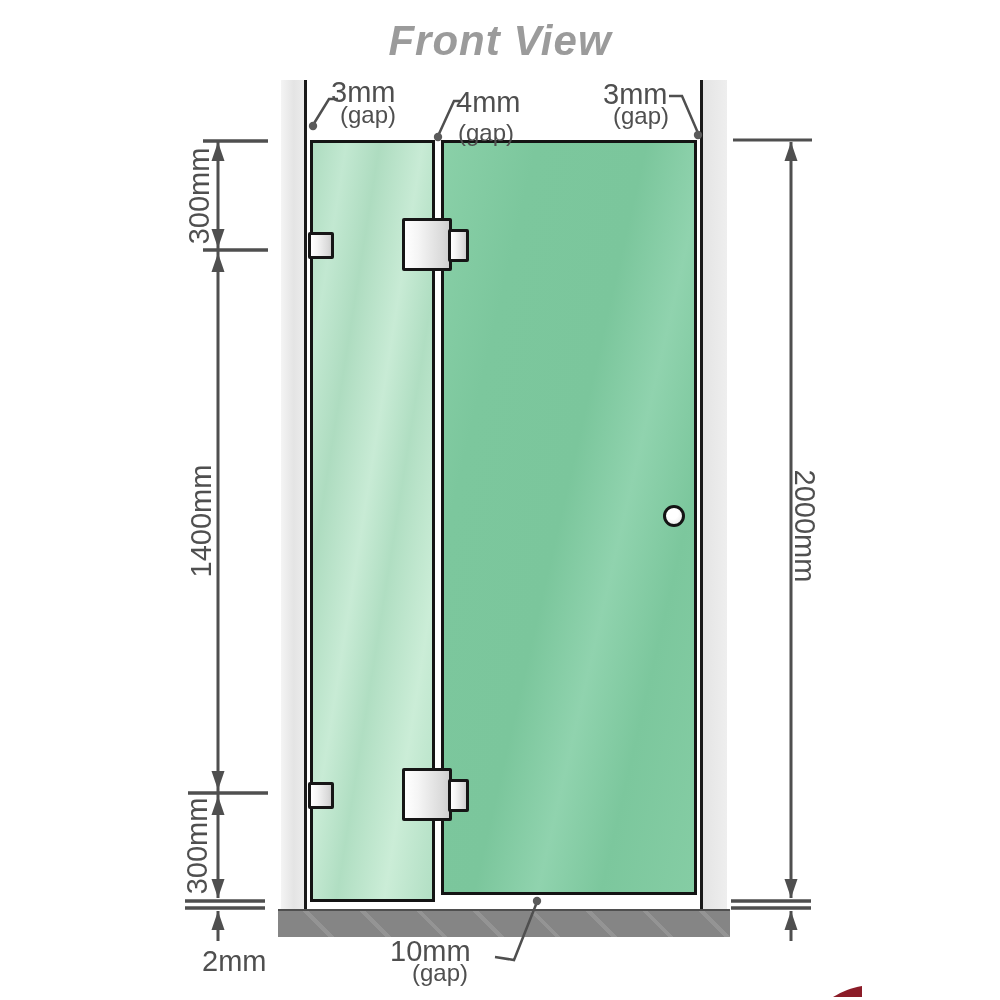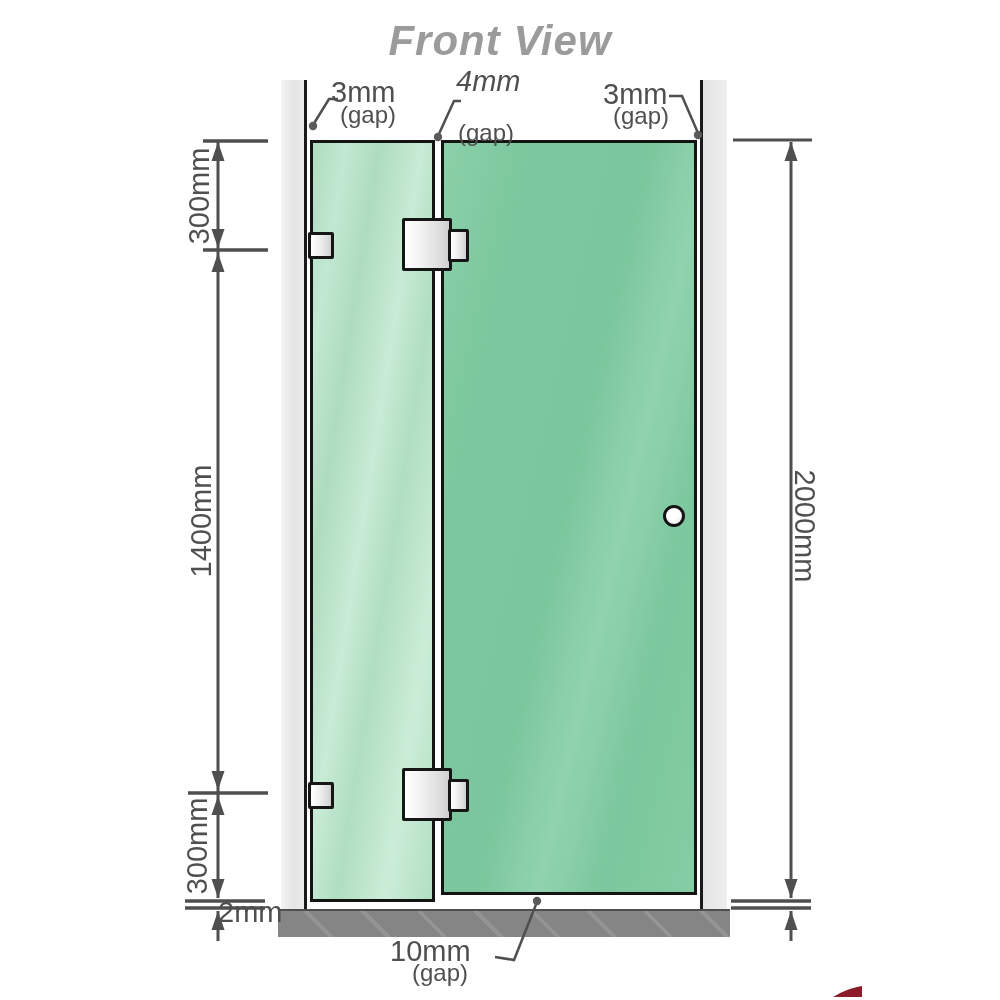--- a/index.html
+++ b/index.html
@@ -121,27 +121,27 @@
       <circle cx="313" cy="126" r="4.2"></circle>
       <circle cx="438" cy="137" r="4.2"></circle>
       <circle cx="698" cy="135" r="4.2"></circle>
       <circle cx="537" cy="901" r="4.2"></circle>
     </g>
     <path d="M833,997 C843,991 851,988 862,986 L862,997 Z" fill="#8b1c28"></path>
   </svg>
 
   <div class="abs dim" style="left:331px;top:78px;">3mm</div>
   <div class="abs qual" style="left:340px;top:103px;">(gap)</div>
-  <div class="abs dim" style="left:456px;top:67px;font-style:italic;">4mm</div>
+  <div class="abs dim" style="left:456px;top:88px;">4mm</div>
   <div class="abs qual" style="left:458px;top:121px;">(gap)</div>
   <div class="abs dim" style="left:603px;top:80px;">3mm</div>
   <div class="abs qual" style="left:613px;top:104px;">(gap)</div>
 
   <div class="abs dim vlabel" style="left:199px;top:196px;">300mm</div>
   <div class="abs dim vlabel" style="left:201px;top:521px;">1400mm</div>
   <div class="abs dim vlabel" style="left:197px;top:846px;">300mm</div>
   <div class="abs dim vlabel-r" style="left:804px;top:526px;">2000mm</div>
 
-  <div class="abs dim" style="left:202px;top:898px;margin-left:16px;">2mm</div>
+  <div class="abs dim" style="left:202px;top:947px;">2mm</div>
   <div class="abs dim" style="left:390px;top:937px;">10mm</div>
   <div class="abs qual" style="left:412px;top:961px;">(gap)</div>
 
 </div>
 
 </body></html>

